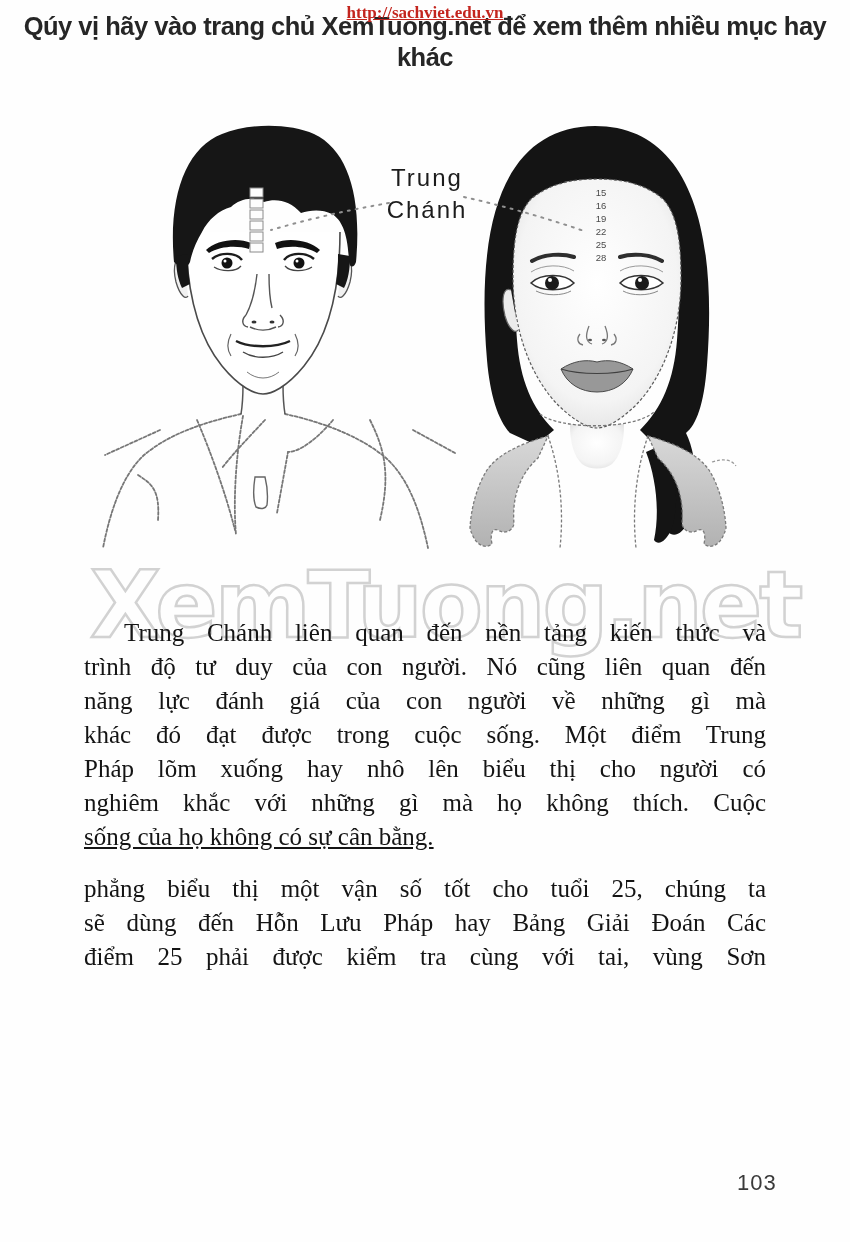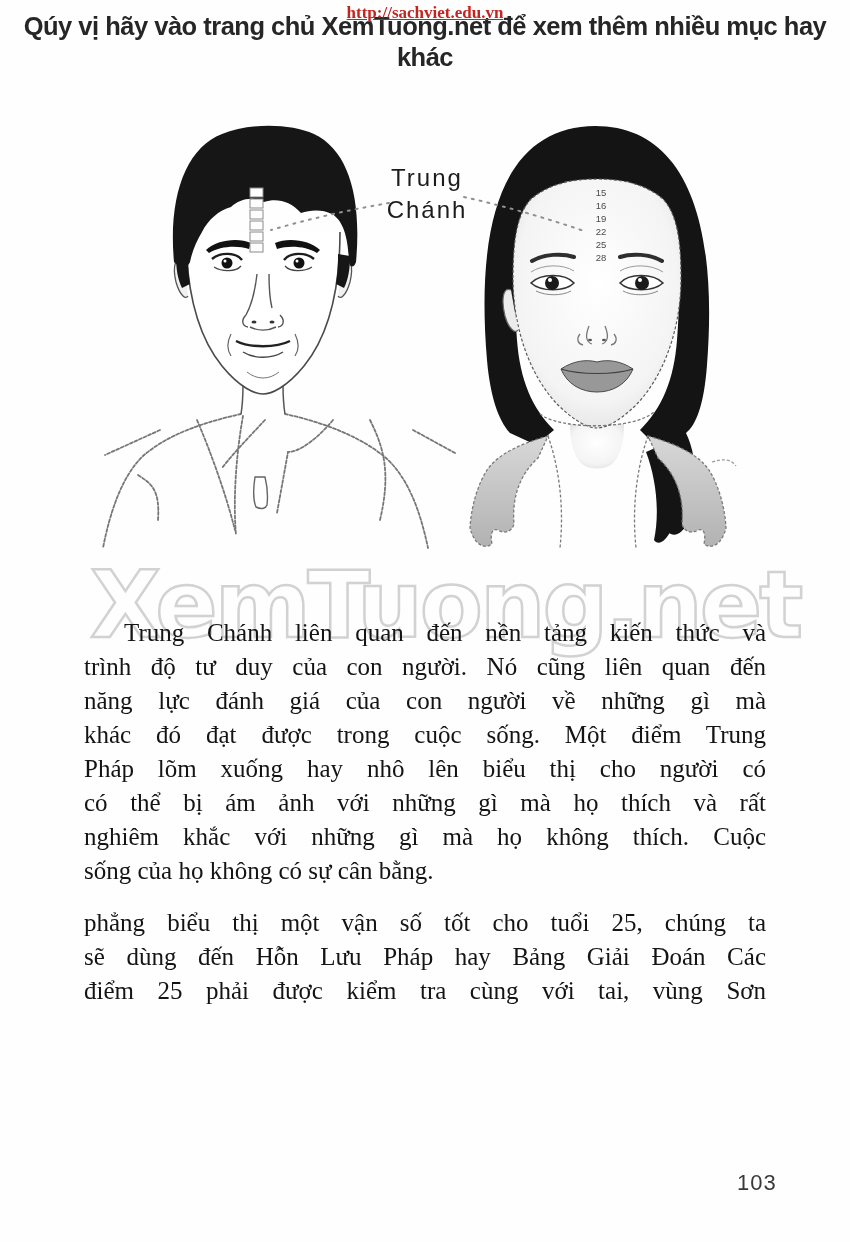--- a/index.html
+++ b/index.html
@@ -22,21 +22,21 @@
   .watermark{top:552px;left:0;width:850px;text-align:center;z-index:1;
     font-family:"DejaVu Sans", sans-serif;font-weight:bold;font-size:92px;
     letter-spacing:-3px;color:transparent;-webkit-text-stroke:2.5px #d2d2d2;
     white-space:nowrap;padding-left:20px;}
 
   
   .bodytext{top:616px;left:84px;width:682px;z-index:3;color:#141414;}
   .line{font-size:25px;line-height:34px;white-space:nowrap;
     text-align:justify;text-align-last:justify;width:682px;}
   .line.indent{padding-left:40px;width:642px;}
-  .line.endline{text-align-last:left;}
+  .line.endline{text-align-last:left;text-decoration:underline;}
   .para2{margin-top:18px;}
 
   .pagenum{top:1170px;left:737px;font-family:"Liberation Sans", sans-serif;
     font-size:22px;color:#3a3a3a;letter-spacing:1px;z-index:3;}
 </style>
 </head>
 <body>
 
 <div class="abs site-url" style="color:#c3251e;">http://sachviet.edu.vn</div>
 
@@ -205,21 +205,20 @@
 
 <div class="abs watermark">XemTuong.net</div>
 
 <div class="abs bodytext">
   <div class="para">
     <div class="line indent">Trung Chánh liên quan đến nền tảng kiến thức và</div>
     <div class="line">trình độ tư duy của con người. Nó cũng liên quan đến</div>
     <div class="line">năng lực đánh giá của con người về những gì mà</div>
     <div class="line">khác đó đạt được trong cuộc sống. Một điểm Trung</div>
     <div class="line">Pháp lõm xuống hay nhô lên biểu thị cho người có</div>
-    <div class="line">có thể bị ám ảnh với những gì mà họ thích và rất</div>
     <div class="line">nghiêm khắc với những gì mà họ không thích. Cuộc</div>
     <div class="line endline">sống của họ không có sự cân bằng.</div>
   </div>
   <div class="para para2">
     <div class="line">phẳng biểu thị một vận số tốt cho tuổi 25, chúng ta</div>
     <div class="line">sẽ dùng đến Hỗn Lưu Pháp hay Bảng Giải Đoán Các</div>
     <div class="line">điểm 25 phải được kiểm tra cùng với tai, vùng Sơn</div>
   </div>
 </div>
 

